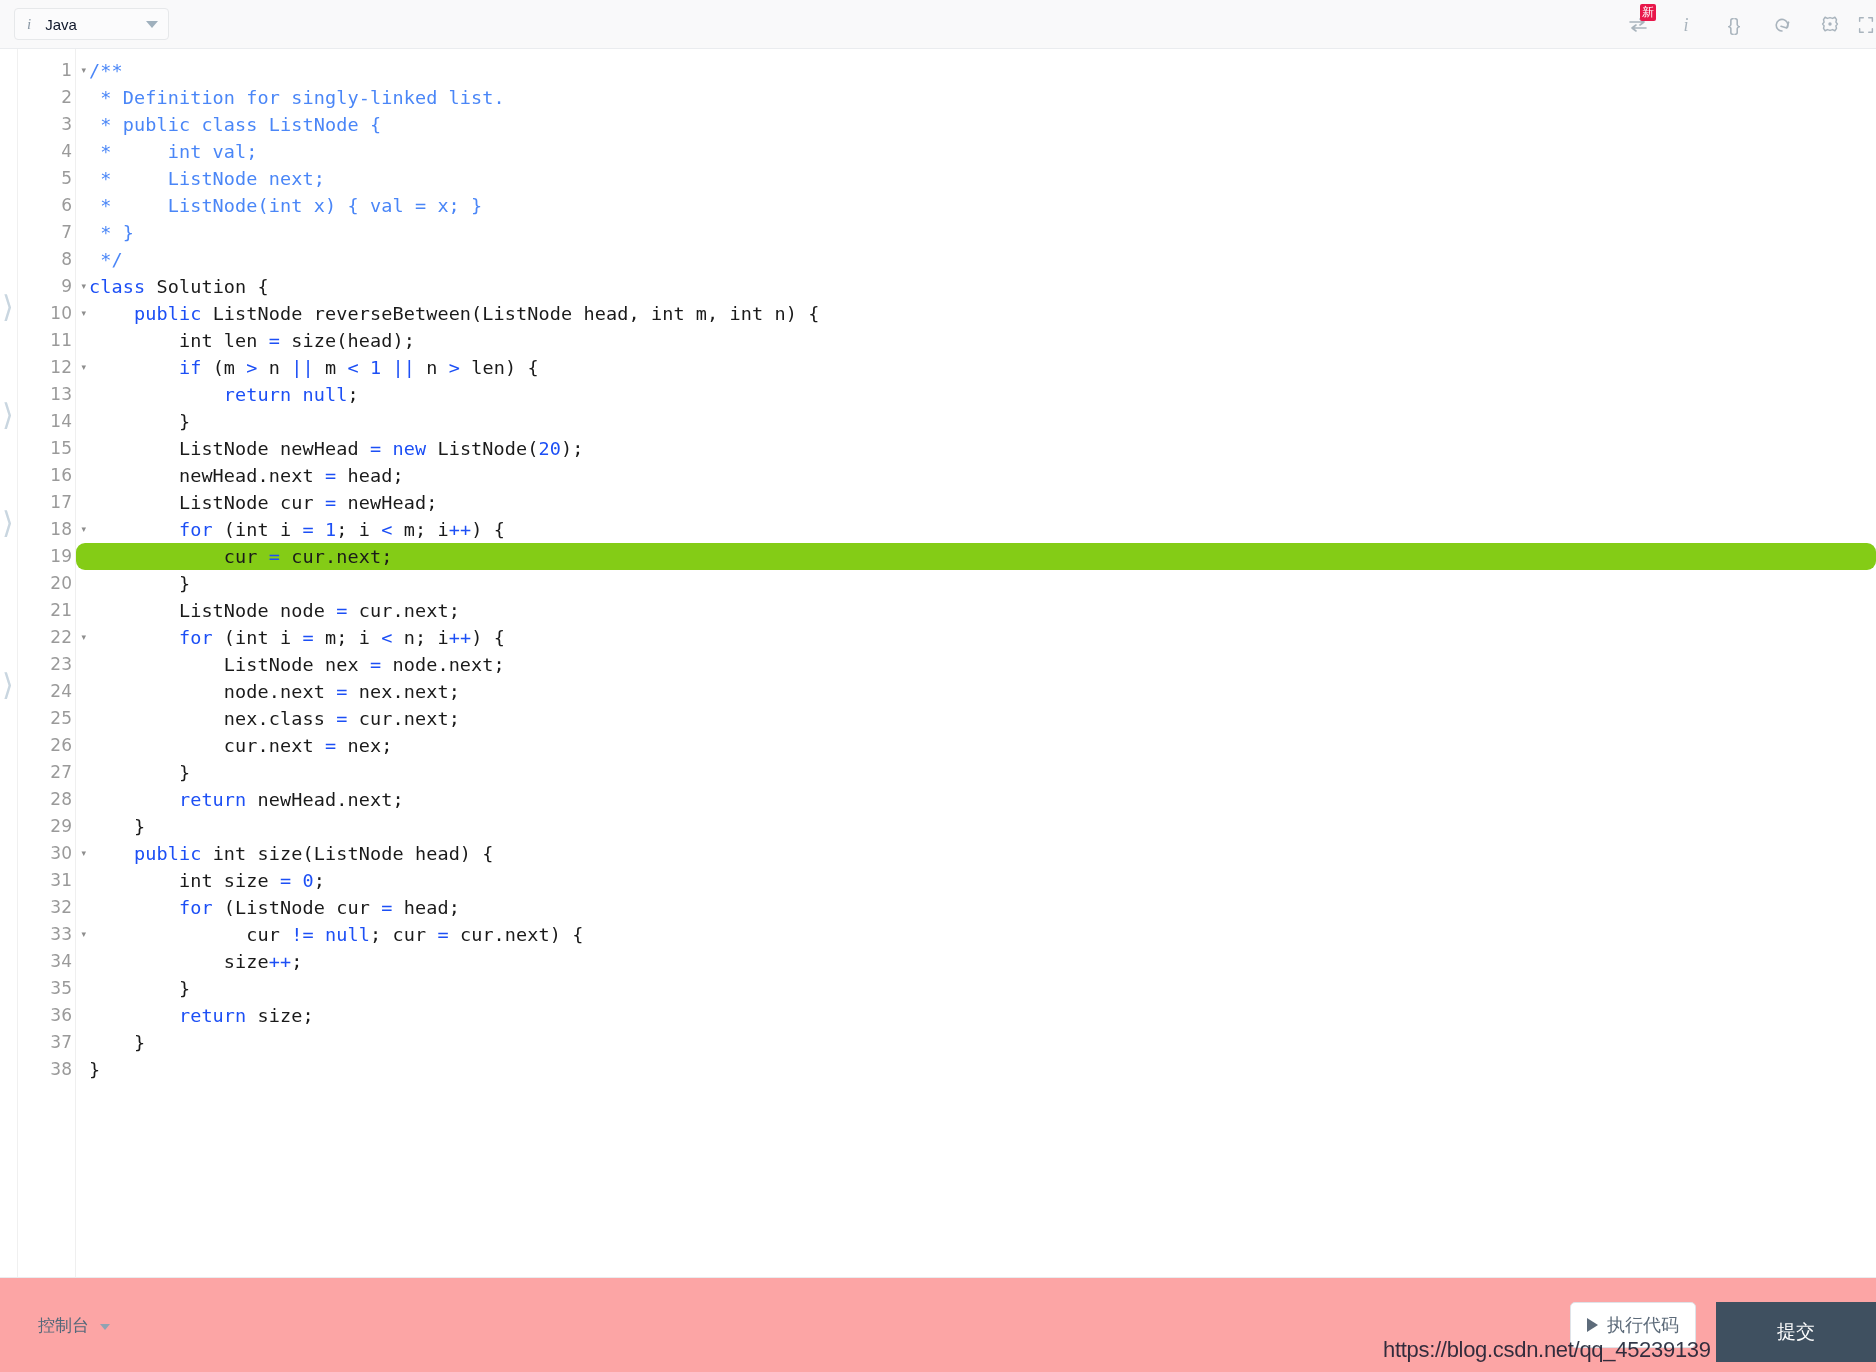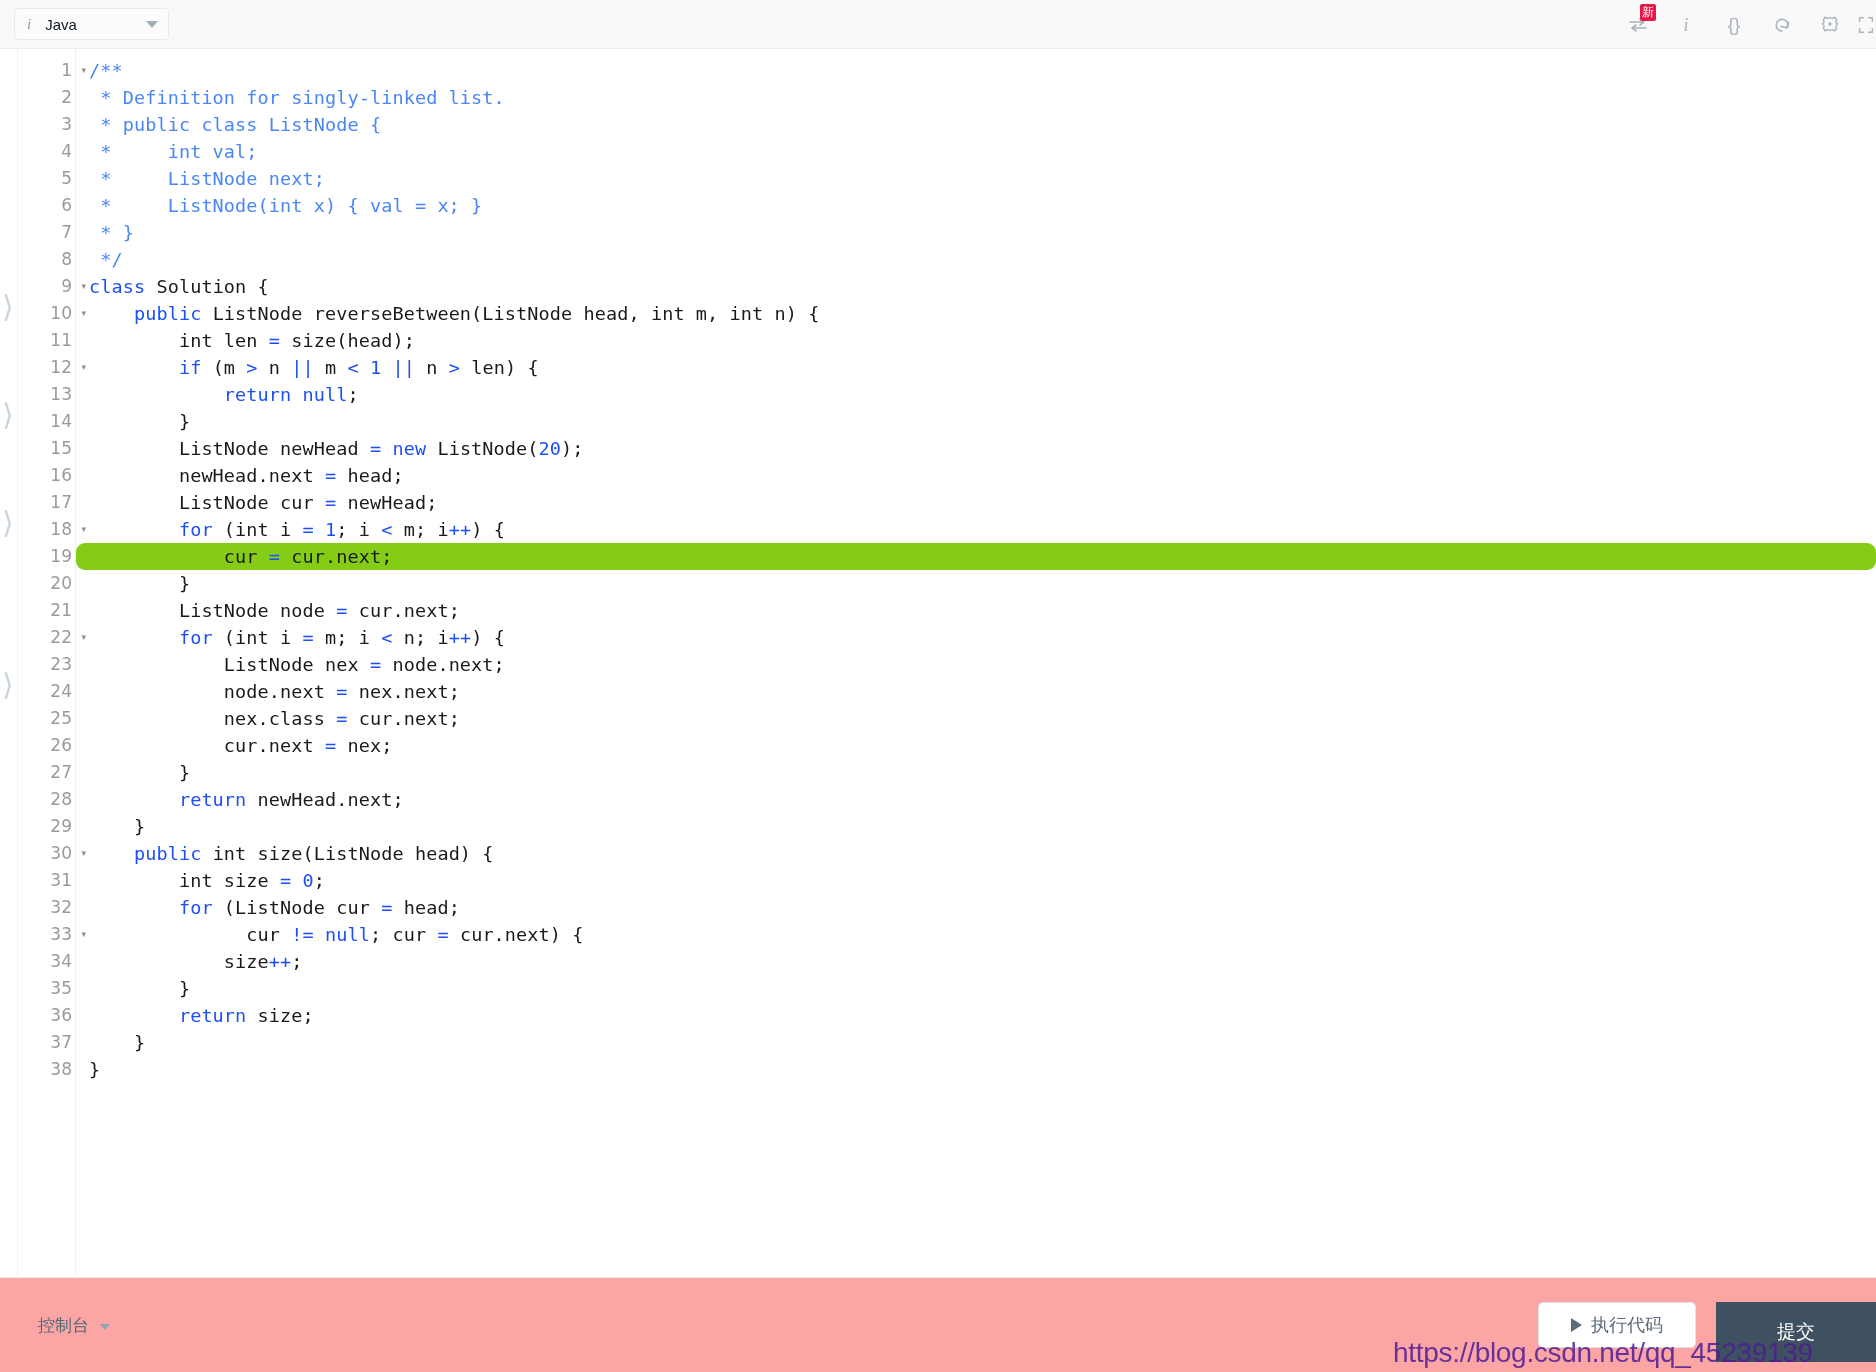--- a/index.html
+++ b/index.html
@@ -203,21 +203,21 @@
   .footer-actions {
     margin-left: auto;
     display: flex;
     align-items: center;
     gap: 20px;
   }
   .btn-run {
     display: flex; align-items: center; justify-content: center;
     gap: 9px;
     height: 46px;
-    padding: 0 32px;
+    padding: 0 16px;
     border: 1px solid #dfe3e8;
     border-radius: 5px;
     background: #fff;
     color: #5d6b7a;
     font-size: 18px;
     cursor: pointer;
   }
   .btn-run .play {
     width: 0; height: 0;
     border-top: 7px solid transparent;
@@ -237,28 +237,27 @@
     cursor: pointer;
     margin-right: -22px;
     margin-bottom: -14px;
   }
 
   .watermark {
     position: absolute;
     left: 1383px;
     top: 1337px;
     font-family: "Liberation Sans", sans-serif;
-    font-size: 28px;
-    color: #4c1d95;
+    font-size: 22px;
+    color: #0f172a;
     opacity: 0.85;
     white-space: nowrap;
     pointer-events: none;
     z-index: 50;
     letter-spacing: -0.3px;
-    margin-left: 10px;
   }
 </style>
 </head>
 <body>
 
 <div id="app">
 
   <div class="editor-header">
     <div class="lang-select">
       <span class="info-i">i</span>

